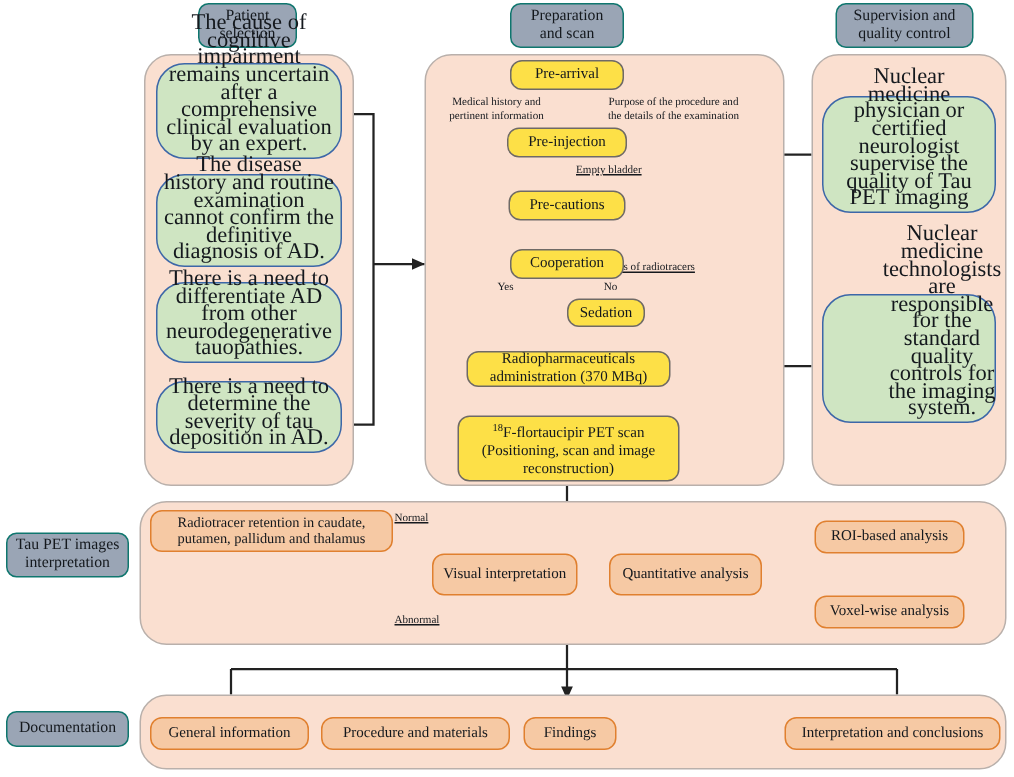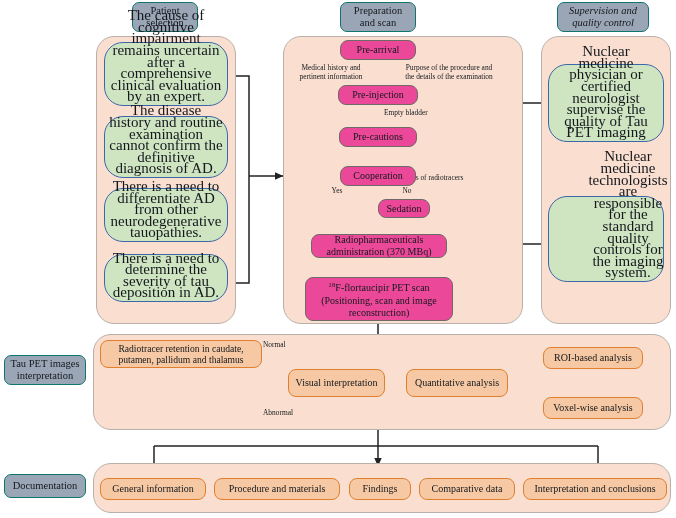--- a/index.html
+++ b/index.html
@@ -45,21 +45,21 @@
     text-align:center;
     font-size:15px;
     line-height:11.6px;
     padding:2px 4px;
     color:#14181d;
   }
 
   
   .peach-box{
     position:absolute;
-    background:#ec4899;
+    background:#fde047;
     border:1.2px solid #6f6a66;
     border-radius:8px;
     box-sizing:border-box;
     display:flex;align-items:center;justify-content:center;
     text-align:center;
     font-size:10px;
     line-height:12px;
     padding:2px 4px;
     color:#14181d;
   }
@@ -80,21 +80,21 @@
   }
 
   
   .edge-label{
     position:absolute;
     font-size:7.4px;
     line-height:8.6px;
     color:#14181d;
     text-align:center;
   }
-  .edge-label.left-al{text-align:left;}
+  .edge-label.left-al{text-align:left;text-decoration:underline;}
 
   .sup{font-size:7px;vertical-align:super;}
 
   #wires{position:absolute;left:0;top:0;width:676px;height:518px;pointer-events:none;}
 </style>
 </head>
 <body>
 
 <div id="root">
 
@@ -151,21 +151,21 @@
     </div>
   </div>
 
   <div class="stage-pill" style="left:340px;top:2px;width:76px;height:30px;">
     <div>
       <div>Preparation</div>
       <div>and scan</div>
     </div>
   </div>
 
-  <div class="stage-pill" style="left:557px;top:2px;width:92px;height:30px;font-style:italic;">
+  <div class="stage-pill" style="left:557px;top:2px;width:92px;height:30px;">
     <div>
       <div>Supervision and</div>
       <div>quality control</div>
     </div>
   </div>
 
   <div class="stage-pill" style="left:4px;top:355px;width:82px;height:30px;">
     <div>
       <div>Tau PET images</div>
       <div>interpretation</div>
@@ -291,20 +291,17 @@
 
   <div class="orange-box" style="left:100px;top:478px;width:106px;height:22px;">
     <span>General information</span>
   </div>
   <div class="orange-box" style="left:214px;top:478px;width:126px;height:22px;">
     <span>Procedure and materials</span>
   </div>
   <div class="orange-box" style="left:349px;top:478px;width:62px;height:22px;">
     <span>Findings</span>
   </div>
-  <div class="orange-box" style="left:419px;top:478px;width:96px;height:22px;">
-    <span>Comparative data</span>
-  </div>
   <div class="orange-box" style="left:523px;top:478px;width:144px;height:22px;">
     <span>Interpretation and conclusions</span>
   </div>
 
 </div>
 
 </body></html>

